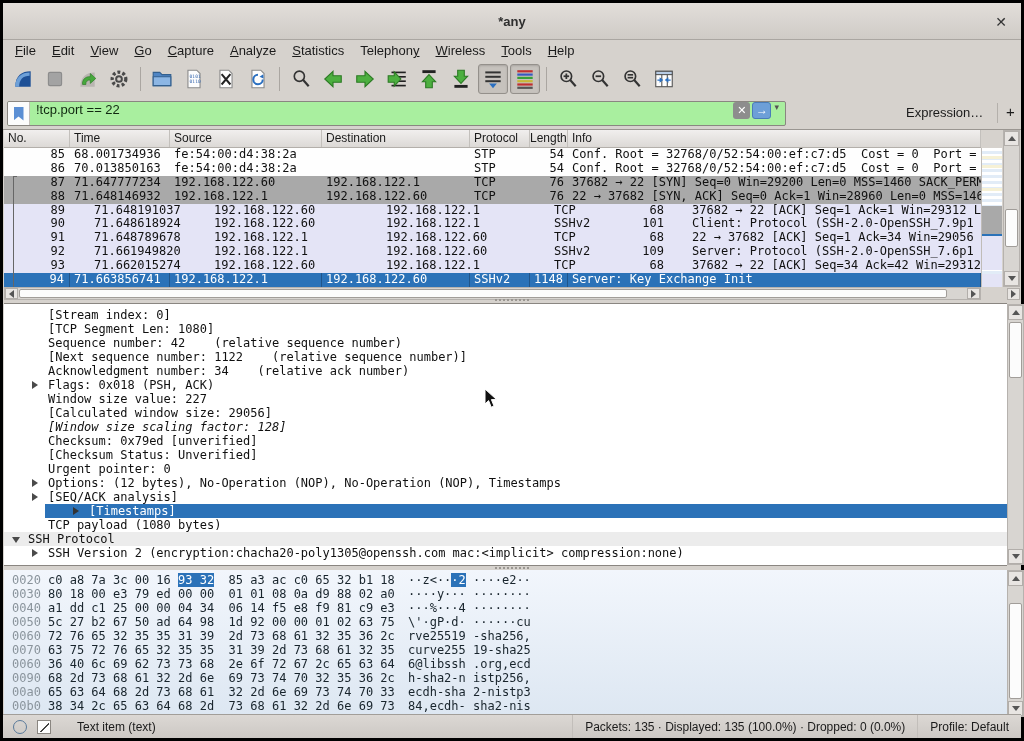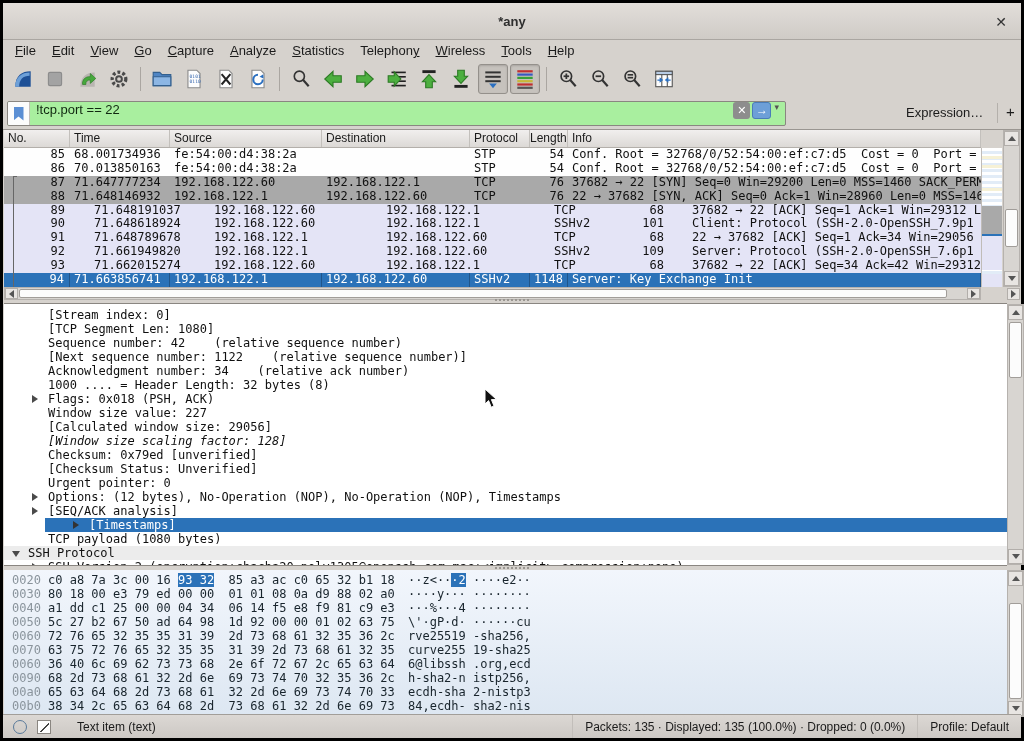--- a/index.html
+++ b/index.html
@@ -363,21 +363,20 @@
   <div class="splitter" style="top:295px;">
       <span class="dots"></span>
     </div>
 
   <div class="details" id="details" style="padding-top: 4px;">
       <div class="d-line"><span style="padding-left: 44px; display: inline-block;">[Stream index: 0]</span></div>
       <div class="d-line"><span style="padding-left: 44px; display: inline-block;">[TCP Segment Len: 1080]</span></div>
       <div class="d-line"><span style="padding-left: 44px; display: inline-block;">Sequence number: 42    (relative sequence number)</span></div>
       <div class="d-line"><span style="padding-left: 44px; display: inline-block;">[Next sequence number: 1122    (relative sequence number)]</span></div>
       <div class="d-line"><span style="padding-left: 44px; display: inline-block;">Acknowledgment number: 34    (relative ack number)</span></div>
-      <div class="d-line"><span style="padding-left: 44px; display: inline-block;">1000 .... = Header Length: 32 bytes (8)</span></div>
       <div class="d-line"><span class="d-exp right" style="left: 28px;"></span><span style="padding-left: 44px; display: inline-block;">Flags: 0x018 (PSH, ACK)</span></div>
       <div class="d-line"><span style="padding-left: 44px; display: inline-block;">Window size value: 227</span></div>
       <div class="d-line"><span style="padding-left: 44px; display: inline-block;">[Calculated window size: 29056]</span></div>
       <div class="d-line"><span style="padding-left: 44px; display: inline-block; font-style: italic;">[Window size scaling factor: 128]</span></div>
       <div class="d-line"><span style="padding-left: 44px; display: inline-block;">Checksum: 0x79ed [unverified]</span></div>
       <div class="d-line"><span style="padding-left: 44px; display: inline-block;">[Checksum Status: Unverified]</span></div>
       <div class="d-line"><span style="padding-left: 44px; display: inline-block;">Urgent pointer: 0</span></div>
       <div class="d-line"><span class="d-exp right" style="left: 28px;"></span><span style="padding-left: 44px; display: inline-block;">Options: (12 bytes), No-Operation (NOP), No-Operation (NOP), Timestamps</span></div>
       <div class="d-line"><span class="d-exp right" style="left: 28px;"></span><span style="padding-left: 44px; display: inline-block;">[SEQ/ACK analysis]</span></div>
       <div class="d-line sel"><span class="d-exp right" style="left: 28px;"></span><span style="padding-left: 44px; display: inline-block;">[Timestamps]</span></div>

